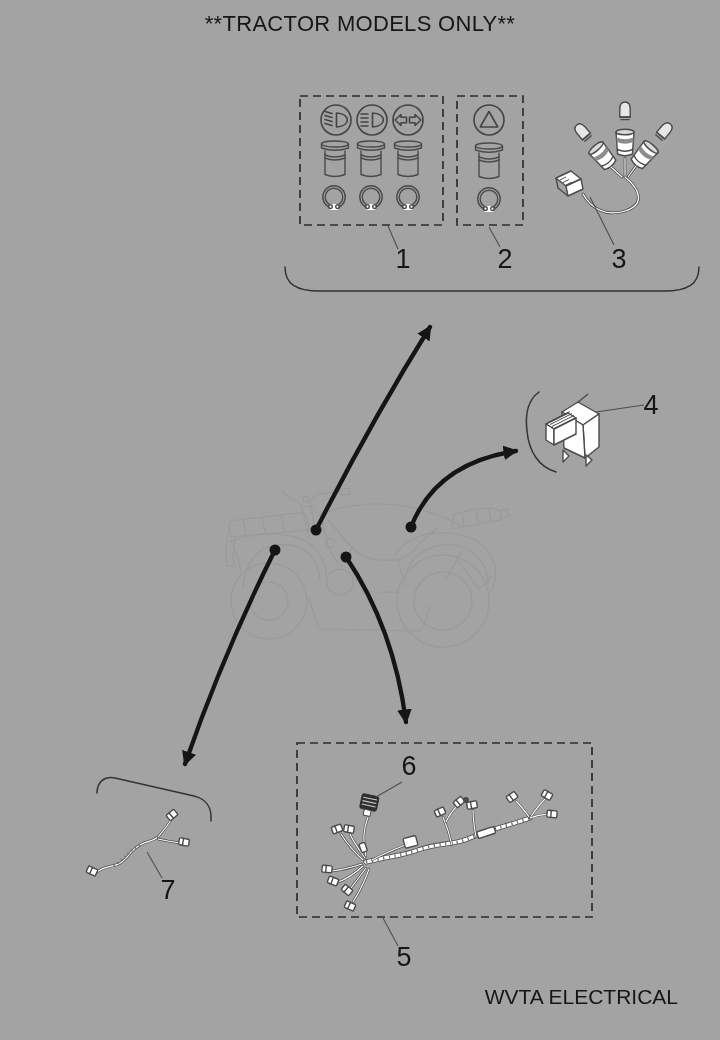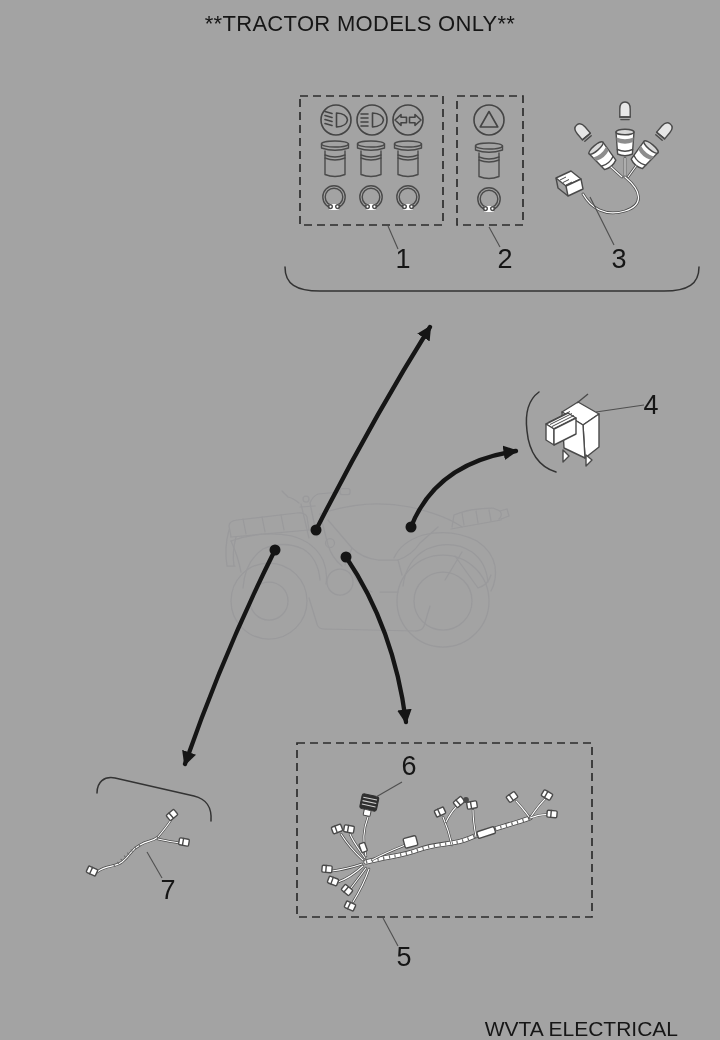--- a/index.html
+++ b/index.html
@@ -1,21 +1,21 @@
 <!DOCTYPE html>
 <html><head>
 <meta charset="utf-8">
 <style>
   html,body{margin:0;padding:0;background:#fff;}
   #page{position:relative;width:720px;height:1040px;background:#a3a3a3;overflow:hidden;
         font-family:"Liberation Sans",sans-serif;color:#111;}
   .title{position:absolute;top:11px;left:0;width:720px;text-align:center;
          font-size:22px;letter-spacing:.3px;color:#161616;}
   .footer{position:absolute;top:985px;left:0;width:678px;text-align:right;
-          font-size:21px;color:#161616;margin-top:32px;}
+          font-size:21px;color:#161616;}
   .callout{position:absolute;width:34px;text-align:center;font-size:27px;line-height:1;color:#161616;}
   svg{position:absolute;top:0;left:0;}
   
   .pl{stroke:#4a4a4a;stroke-width:1.4;fill:none;stroke-linecap:round;stroke-linejoin:round;}
   .plf{stroke:#4a4a4a;stroke-width:1.4;fill:#ffffff;stroke-linejoin:round;}
   .dashbox{stroke:#2d2d2d;stroke-width:1.7;fill:none;stroke-dasharray:8 5;}
   .icon{stroke:#444;stroke-width:1.6;fill:none;stroke-linejoin:round;stroke-linecap:round;}
   .atv{stroke:#9a9a9c;stroke-width:1.25;fill:none;stroke-linecap:round;stroke-linejoin:round;}
   .arrow{stroke:#151515;stroke-width:4.3;fill:none;stroke-linecap:round;}
   .leader{stroke:#4f4f4f;stroke-width:1.1;fill:none;}

